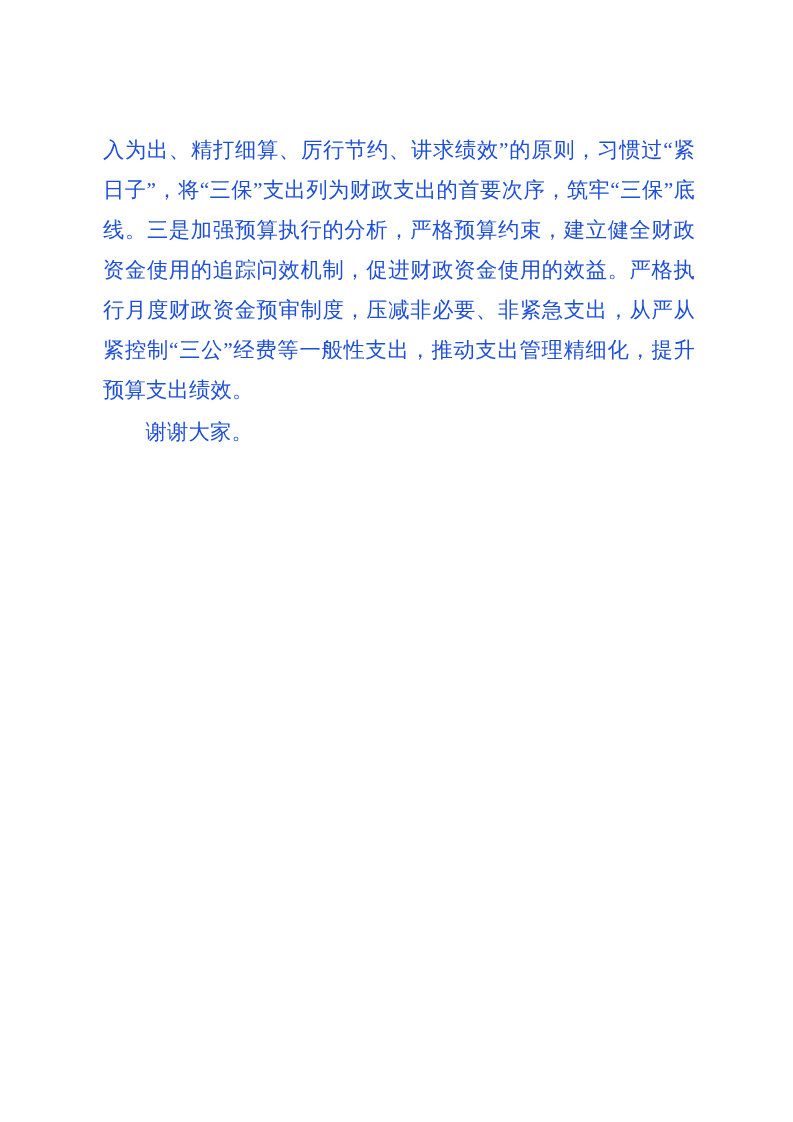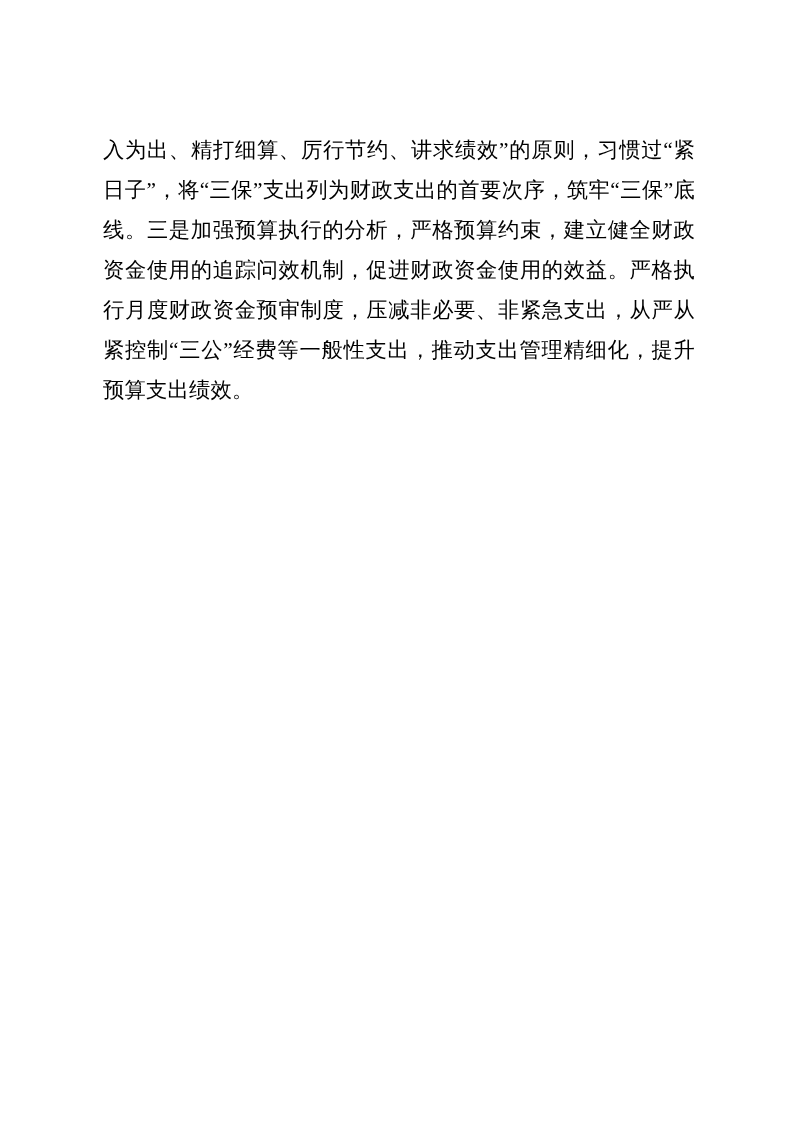--- a/index.html
+++ b/index.html
@@ -29,30 +29,31 @@
     top: 130px;
     width: 592px;
   }
   .doc-para {
     margin: 0 0 2px 0;
     font-size: 21.3px;
     line-height: 40px;
     text-align: justify;
     text-justify: inter-ideograph;
     letter-spacing: 0.2px;
-    color: #000000;
+    color: #1d4ed8;
     font-family: "Liberation Serif", "DejaVu Serif", serif;
   }
   .indent-2 {
     text-indent: 2em;
   }
   .indent-0 {
     text-indent: 0;
   }
 </style>
 </head>
 <body>
 
 <div class="page">
   <div class="text-column">
     <p class="doc-para indent-0">入为出、精打细算、厉行节约、讲求绩效”的原则，习惯过“紧日子”，将“三保”支出列为财政支出的首要次序，筑牢“三保”底线。三是加强预算执行的分析，严格预算约束，建立健全财政资金使用的追踪问效机制，促进财政资金使用的效益。严格执行月度财政资金预审制度，压减非必要、非紧急支出，从严从紧控制“三公”经费等一般性支出，推动支出管理精细化，提升预算支出绩效。</p>
+    <p class="doc-para indent-2">谢谢大家。</p>
   </div>
 </div>
 
 </body></html>

